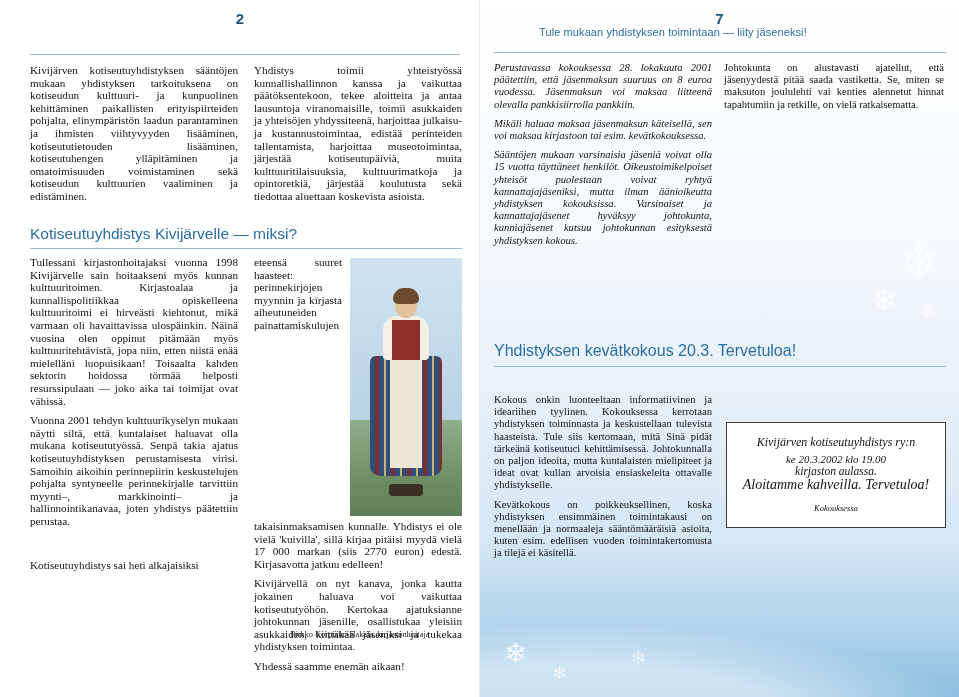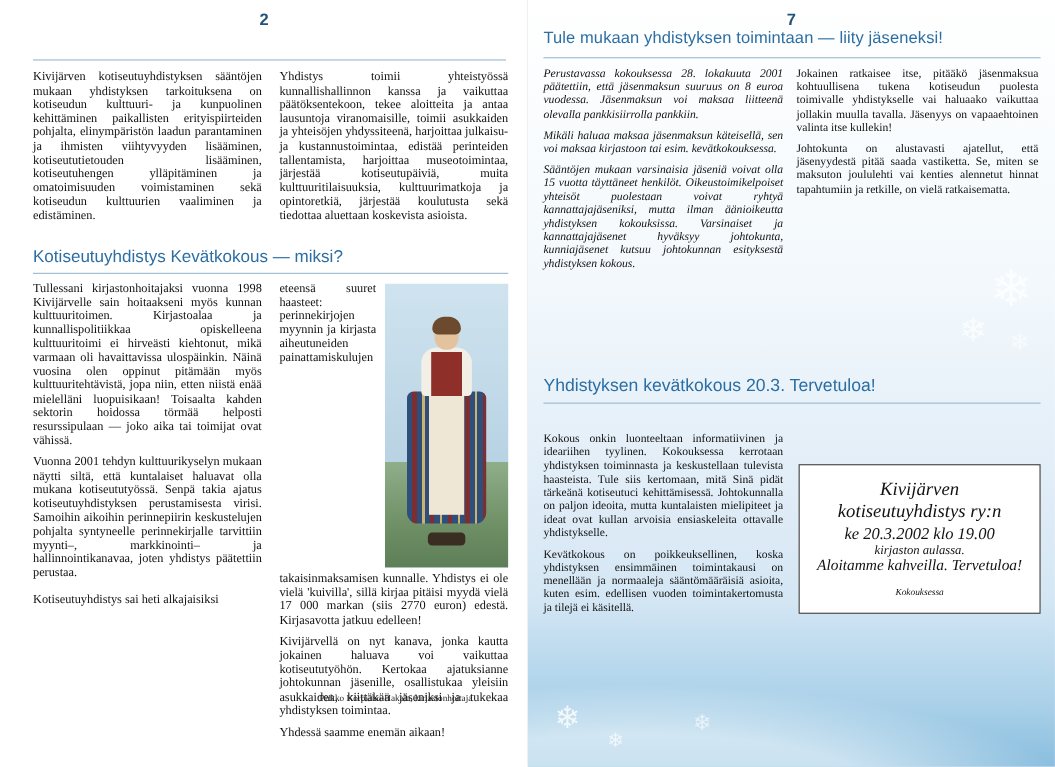--- a/index.html
+++ b/index.html
@@ -227,21 +227,21 @@
     color: #222;
     margin-top: 4px;
   }
   
   .r-head {
     position: absolute;
     top: 26px;
     left: 14px;
     width: 452px;
   }
-  .r-head .head-title { font-size: 15px; }
+  .r-head .head-title { font-size: 11px; margin-left: 45px; }
   .r-rule {
     position: absolute;
     left: 14px;
     width: 452px;
     height: 1px;
     background: #9ab8cf;
     top: 52px;
   }
   .r-cols {
     position: absolute;
@@ -288,23 +288,23 @@
   
   .announce {
     margin-top: 28px;
     border: 1px solid #3a3a3a;
     background: #ffffff;
     padding: 12px 14px 14px 14px;
     box-sizing: border-box;
     text-align: center;
     font-family: "Liberation Serif", serif;
   }
-  .announce .l1 { font-size: 17px; font-style: italic; margin-bottom: 3px; }
+  .announce .l1 { font-size: 12px; font-style: italic; margin-bottom: 3px; }
   .announce .l2 { font-size: 14px; font-weight: bold; font-style: italic; letter-spacing: 0.4px; margin-bottom: 4px;}
-  .announce .l3 { font-size: 15px; font-style: italic; }
+  .announce .l3 { font-size: 11px; font-style: italic; }
   .announce .l4 { font-size: 11.5px; font-style: italic; }
   .announce .l5 { font-size: 14px; font-style: italic; margin-bottom: 6px;}
   .announce .sig { font-size: 8.5px; font-style: italic; margin-top: 10px; }
   
   .flake {
     position: absolute;
     color: #ffffff;
     opacity: 0.85;
     line-height: 1;
     user-select: none;
@@ -344,29 +344,29 @@
     <div class="cols" style="top:64px;">
       <div class="col">
         <p class="body">Kivijärven kotiseutuyhdistyksen sääntöjen mukaan yhdistyksen tarkoituksena on kotiseudun kulttuuri- ja kunpuolinen kehittäminen paikallisten erityispiirteiden pohjalta, elinympäristön laadun parantaminen ja ihmisten viihtyvyyden lisääminen, kotiseututietouden lisääminen, kotiseutuhengen ylläpitäminen ja omatoimisuuden voimistaminen sekä kotiseudun kulttuurien vaaliminen ja edistäminen.</p>
       </div>
       <div class="col">
         <p class="body">Yhdistys toimii yhteistyössä kunnallishallinnon kanssa ja vaikuttaa päätöksentekoon, tekee aloitteita ja antaa lausuntoja viranomaisille, toimii asukkaiden ja yhteisöjen yhdyssiteenä, harjoittaa julkaisu- ja kustannustoimintaa, edistää perinteiden tallentamista, harjoittaa museotoimintaa, järjestää kotiseutupäiviä, muita kulttuuritilaisuuksia, kulttuurimatkoja ja opintoretkiä, järjestää koulutusta sekä tiedottaa aluettaan koskevista asioista.</p>
       </div>
     </div>
 
     <div class="subhead-wrap" style="top:225px;">
-      <div class="subhead">Kotiseutuyhdistys Kevätkokous — miksi?</div>
+      <div class="subhead">Kotiseutuyhdistys Kivijärvelle — miksi?</div>
     </div>
     <div class="hr-thin" style="top:248px;"></div>
 
     <div class="cols" style="top:256px;">
       <div class="col">
         <p class="body">Tullessani kirjastonhoitajaksi vuonna 1998 Kivijärvelle sain hoitaakseni myös kunnan kulttuuritoimen. Kirjastoalaa ja kunnallispolitiikkaa opiskelleena kulttuuritoimi ei hirveästi kiehtonut, mikä varmaan oli havaittavissa ulospäinkin. Näinä vuosina olen oppinut pitämään myös kulttuuritehtävistä, jopa niin, etten niistä enää mielelläni luopuisikaan! Toisaalta kahden sektorin hoidossa törmää helposti resurssipulaan — joko aika tai toimijat ovat vähissä.</p>
         <p class="body">Vuonna 2001 tehdyn kulttuurikyselyn mukaan näytti siltä, että kuntalaiset haluavat olla mukana kotiseututyössä. Senpä takia ajatus kotiseutuyhdistyksen perustamisesta virisi. Samoihin aikoihin perinnepiirin keskustelujen pohjalta syntyneelle perinnekirjalle tarvittiin myynti–, markkinointi– ja hallinnointikanavaa, joten yhdistys päätettiin perustaa.</p>
-        <p class="body" style="margin-top:12px;">Kotiseutuyhdistys sai heti alkajaisiksi</p>
+        <p class="body" style="margin-top:32px;">Kotiseutuyhdistys sai heti alkajaisiksi</p>
       </div>
       <div class="col">
         <div class="photo-block">
           <div class="photo">
             <div class="sky"></div>
             <div class="bg-field"></div>
             <div class="figure">
               <div class="skirt"></div>
               <div class="apron"></div>
               <div class="blouse"></div>
@@ -410,21 +410,20 @@
     </div>
     <div class="r-rule"></div>
 
     <div class="r-cols">
       <div class="r-col" style="width:218px;">
         <p class="rbody">Perustavassa kokouksessa 28. lokakuuta 2001 päätettiin, että jäsenmaksun suuruus on 8 euroa vuodessa. Jäsenmaksun voi maksaa liitteenä olevalla pankkisiirrolla pankkiin.</p>
         <p class="rbody">Mikäli haluaa maksaa jäsenmaksun käteisellä, sen voi maksaa kirjastoon tai esim. kevätkokouksessa.</p>
         <p class="rbody">Sääntöjen mukaan varsinaisia jäseniä voivat olla 15 vuotta täyttäneet henkilöt. Oikeustoimikelpoiset yhteisöt puolestaan voivat ryhtyä kannattajajäseniksi, mutta ilman äänioikeutta yhdistyksen kokouksissa. Varsinaiset ja kannattajajäsenet hyväksyy johtokunta, kunniajäsenet kutsuu johtokunnan esityksestä yhdistyksen kokous.</p>
       </div>
       <div class="r-col-wide" style="width:220px;">
-        <p class="rbody">Jokainen ratkaisee itse, pitääkö jäsenmaksua kohtuullisena tukena kotiseudun puolesta toimivalle yhdistykselle vai haluaako vaikuttaa jollakin muulla tavalla. Jäsenyys on vapaaehtoinen valinta itse kullekin!</p>
         <p class="rbody">Johtokunta on alustavasti ajatellut, että jäsenyydestä pitää saada vastiketta. Se, miten se maksuton joululehti vai kenties alennetut hinnat tapahtumiin ja retkille, on vielä ratkaisematta.</p>
       </div>
     </div>
 
     <div class="r-sub" style="top:342px;">Yhdistyksen kevätkokous 20.3. Tervetuloa!</div>
     <div class="r-sub-rule" style="top:366px;"></div>
 
     <div class="r-lower">
       <div class="c1">
         <p class="rbody">Kokous onkin luonteeltaan informatiivinen ja ideariihen tyylinen. Kokouksessa kerrotaan yhdistyksen toiminnasta ja keskustellaan tulevista haasteista. Tule siis kertomaan, mitä Sinä pidät tärkeänä kotiseutuci kehittämisessä. Johtokunnalla on paljon ideoita, mutta kuntalaisten mielipiteet ja ideat ovat kullan arvoisia ensiaskeleita ottavalle yhdistykselle.</p>

